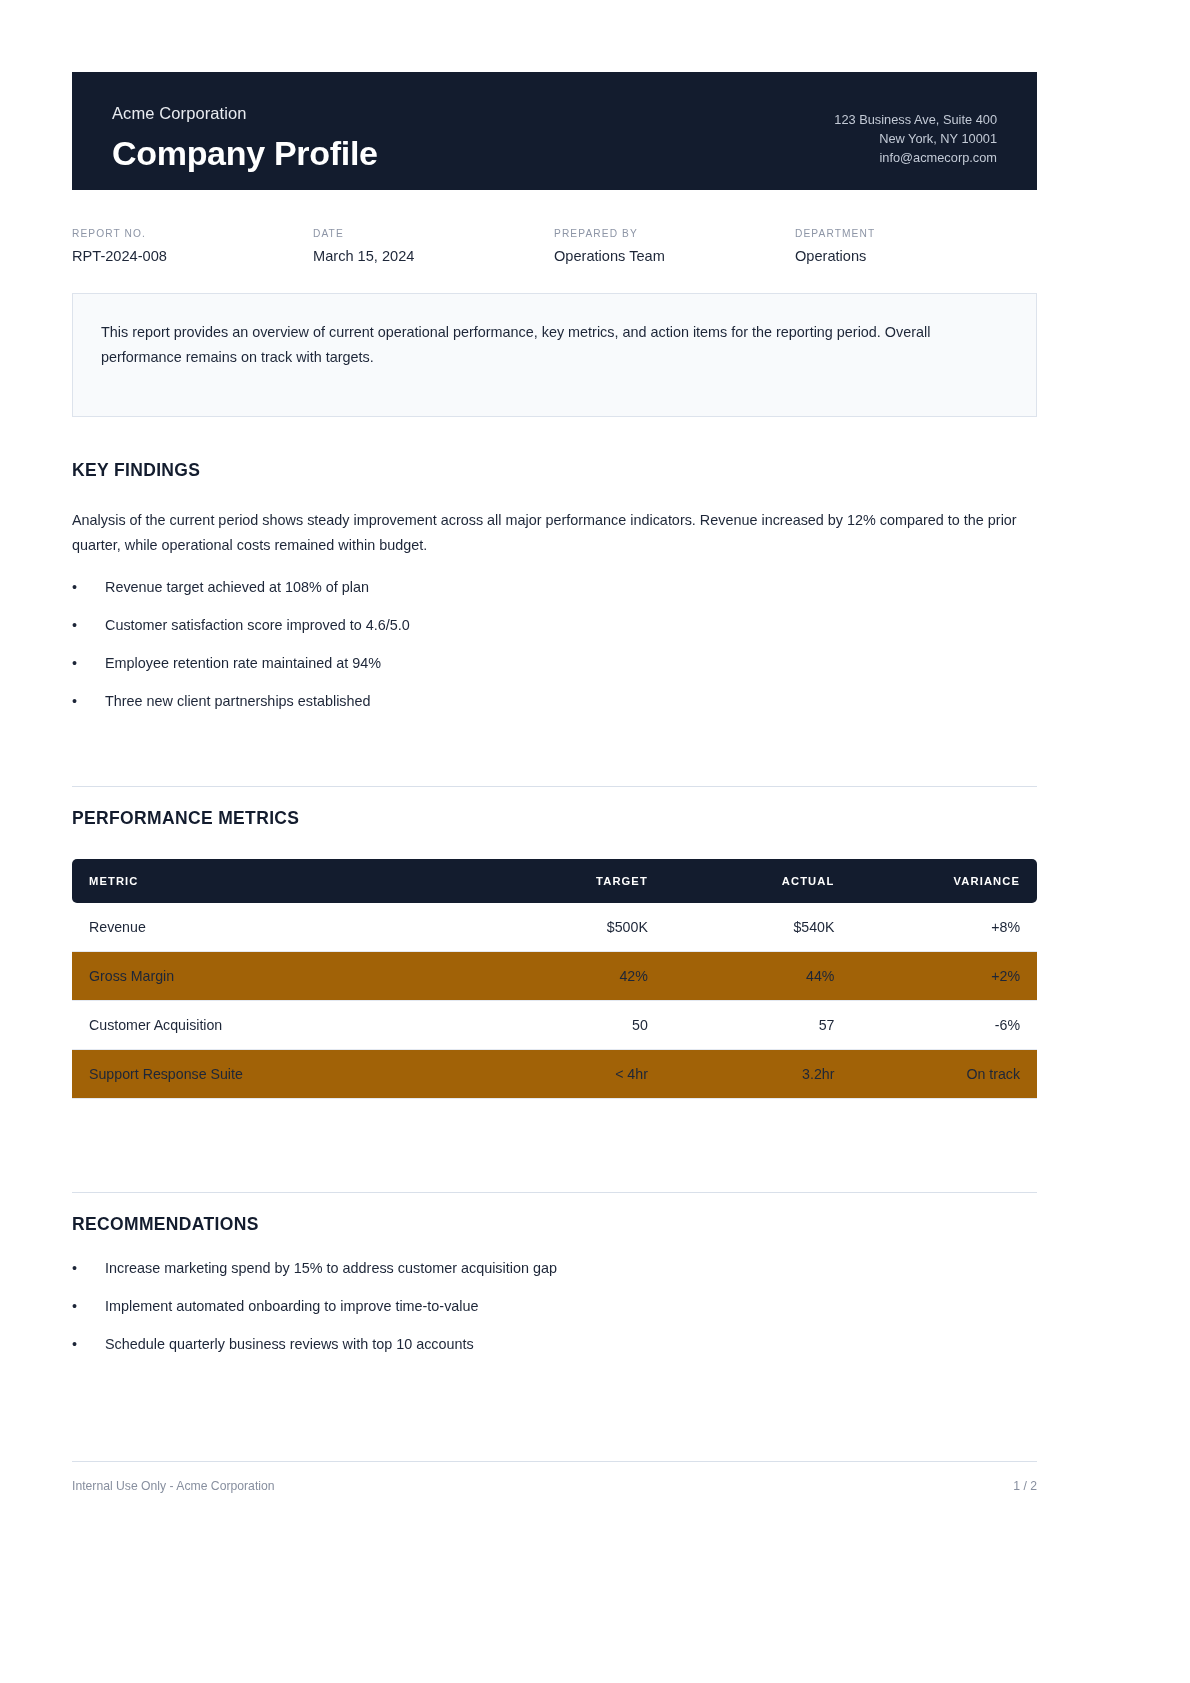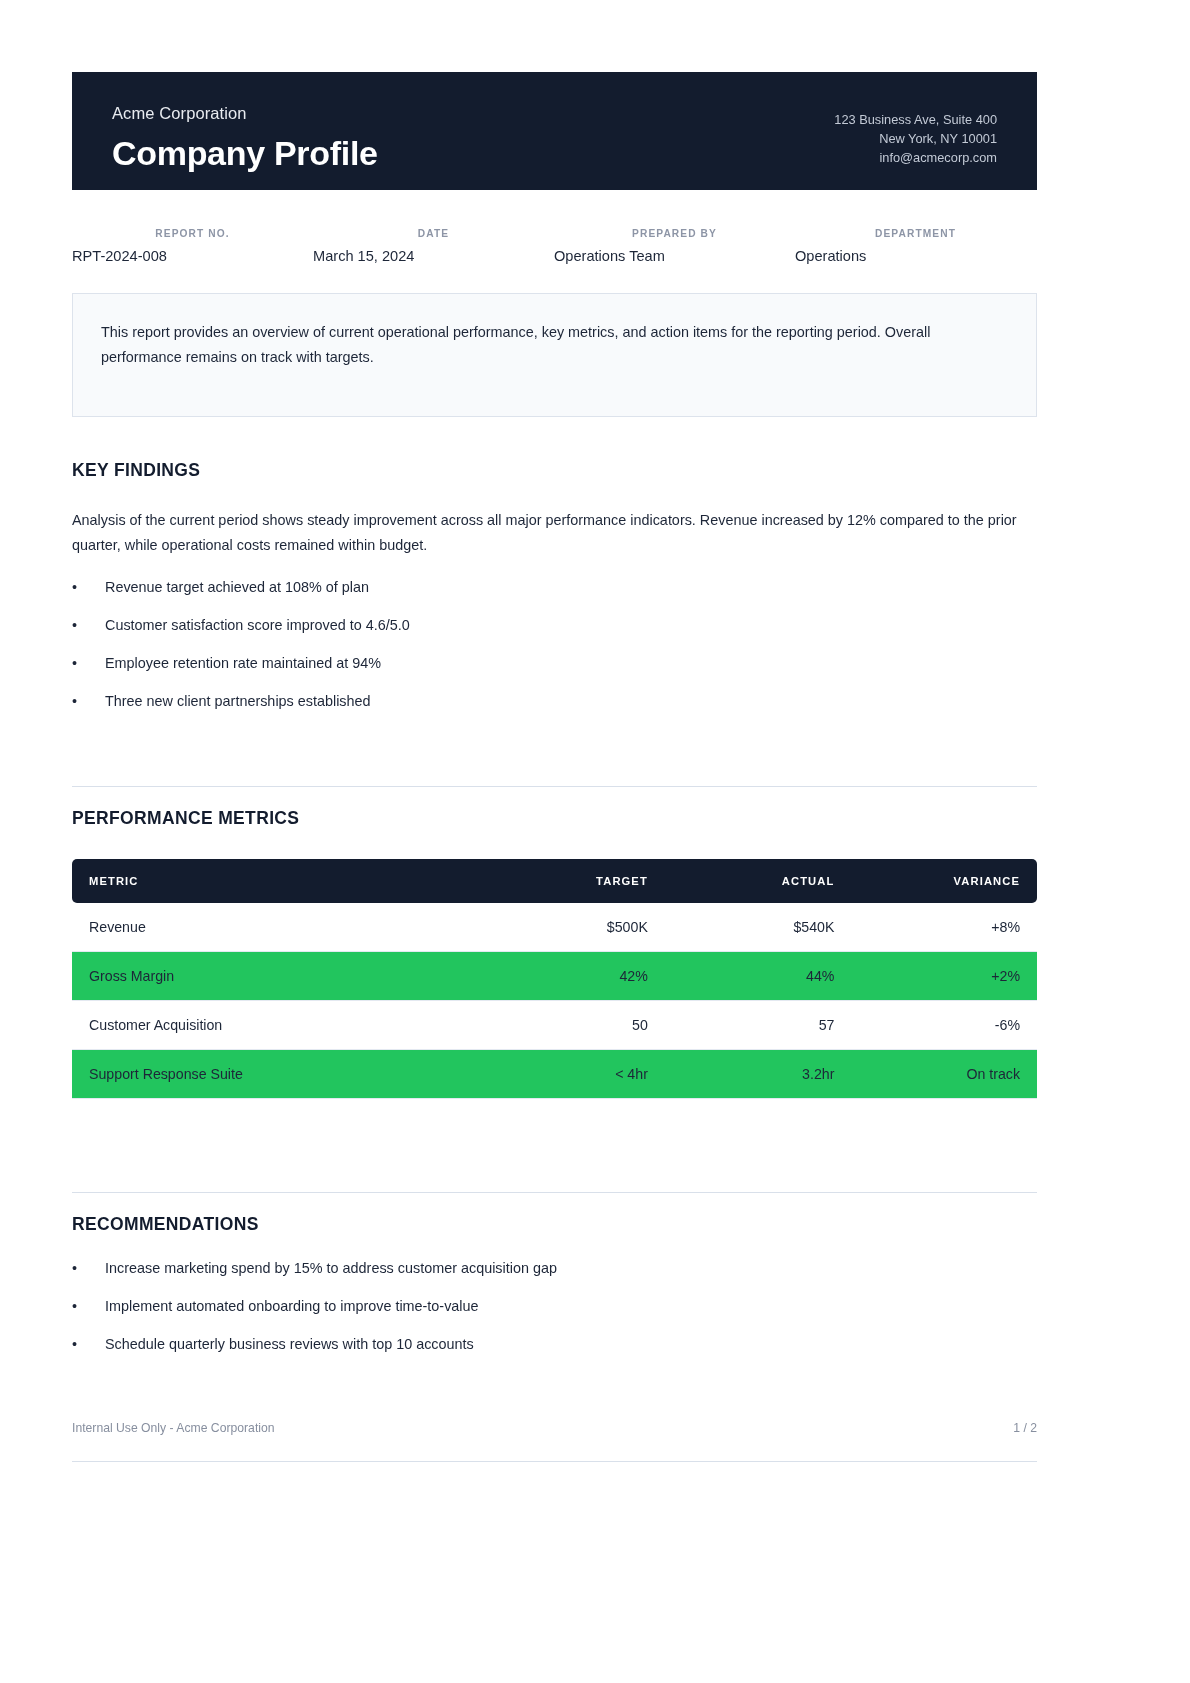--- a/index.html
+++ b/index.html
@@ -67,22 +67,21 @@
     top: 228px;
     width: 965px;
     display: flex;
   }
   .meta-cell { width: 241px; }
   .meta-label {
     font-size: 10.2px;
     letter-spacing: 1.1px;
     color: #8d95a6;
     text-transform: uppercase;
-    font-weight: 700;
-    text-align: center;
+    font-weight: 400;
   }
   .meta-value {
     font-size: 14.6px;
     color: #1d2638;
     margin-top: 9px;
   }
 
   
   .summary-box {
     position: absolute;
@@ -172,32 +171,32 @@
   }
   .metrics-table tbody td {
     padding: 16px 16px;
     color: #1d2638;
     font-size: 14.2px;
     text-align: right;
     border-bottom: 1px solid #e4e9f1;
   }
   .metrics-table tbody td:first-child { text-align: left; padding-left: 17px; }
   .metrics-table tbody td:last-child { padding-right: 17px; }
-  .metrics-table tbody tr.alt { background: #22c55e; }
+  .metrics-table tbody tr.alt { background: #a16207; }
   .col-metric { width: 42%; }
   .col-num { width: 19.33%; }
 
   .rec-block { position: absolute; left: 72px; top: 1214px; width: 965px; }
   .rec-list { margin-top: 22px; }
 
   
   .footer {
     position: absolute;
     left: 72px;
-    top: 1421px;
+    top: 1479px;
     width: 965px;
     display: flex;
     justify-content: space-between;
     font-size: 12.2px;
     color: #878f9f;
   }
 </style>
 </head>
 <body>
 

